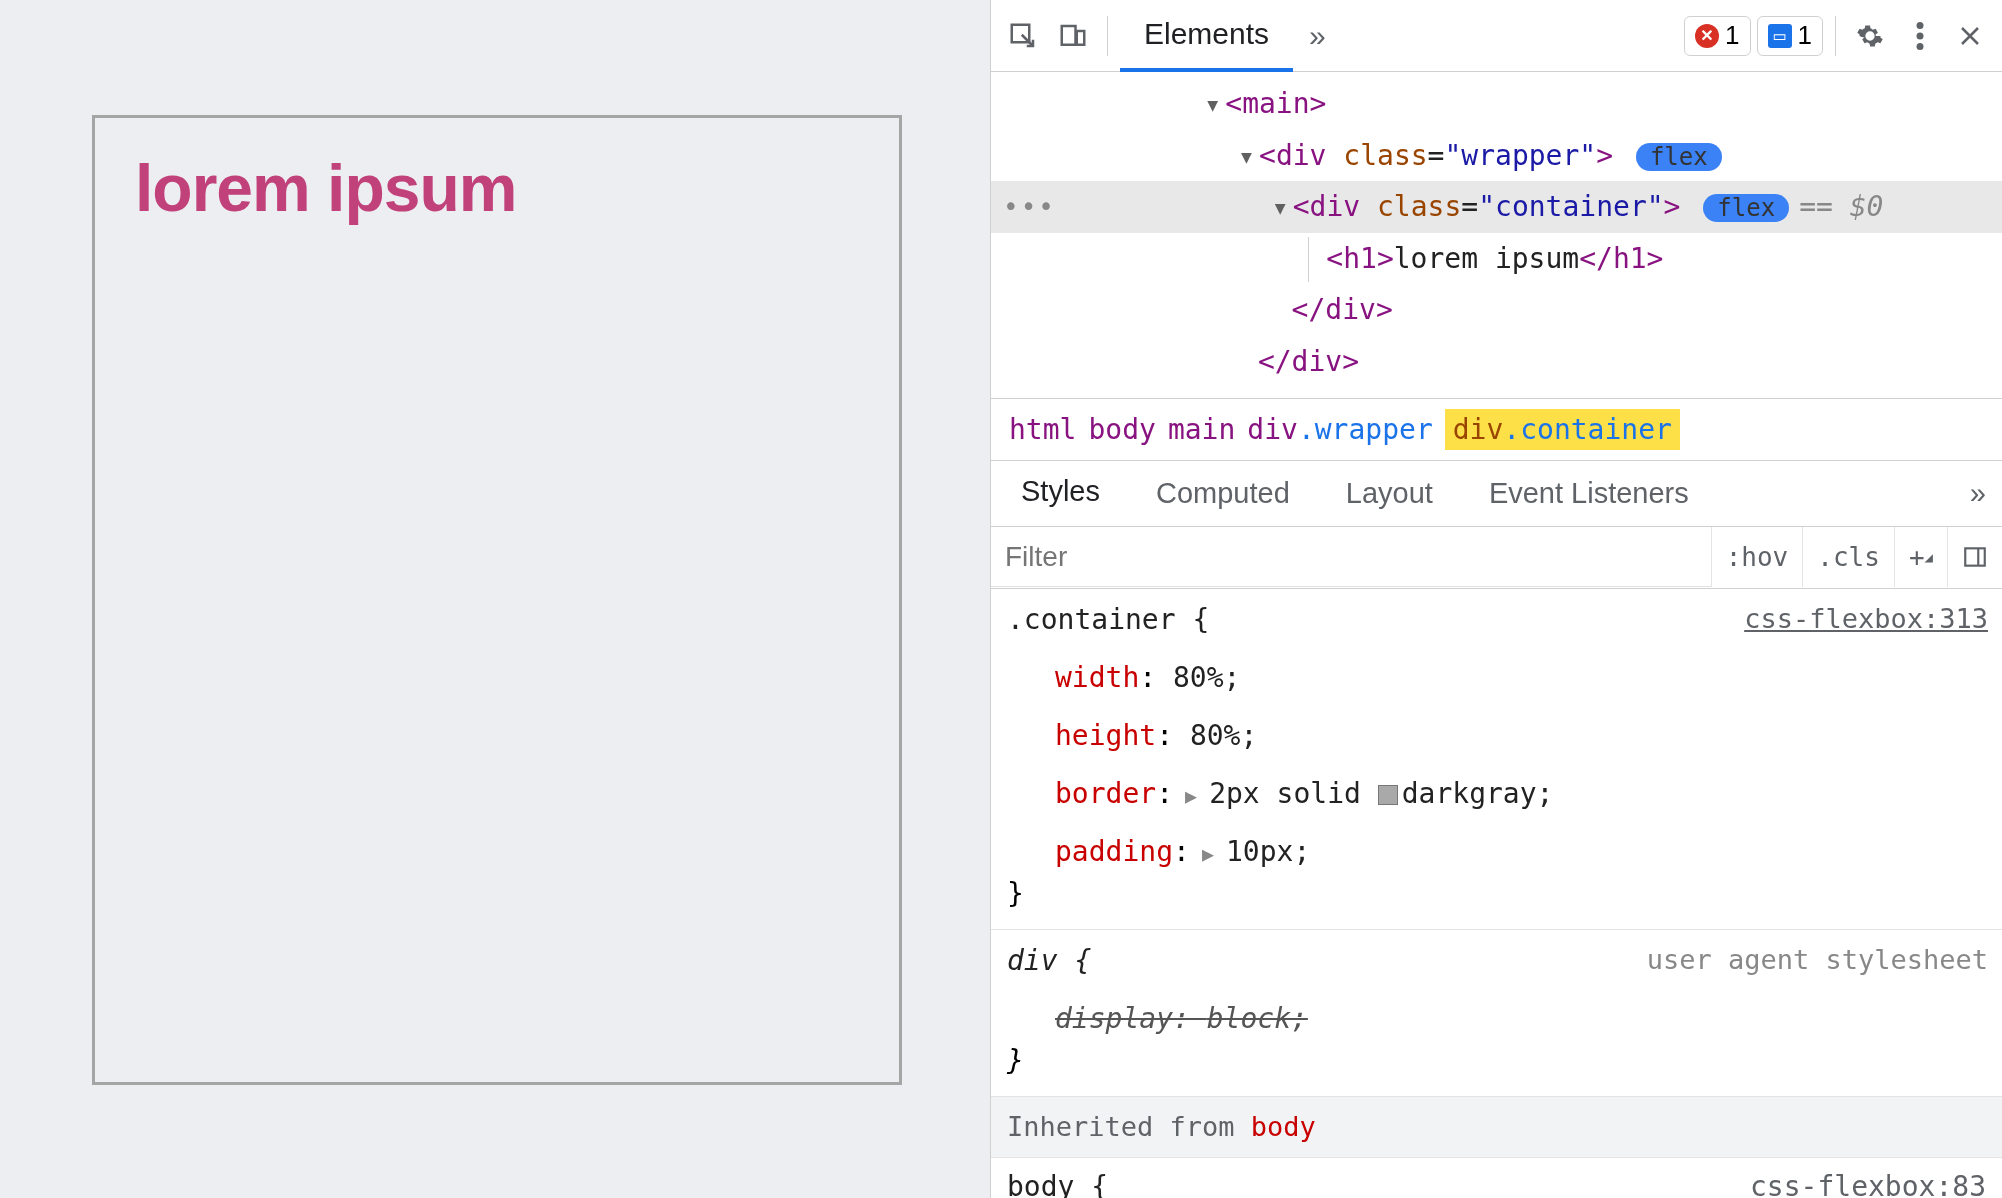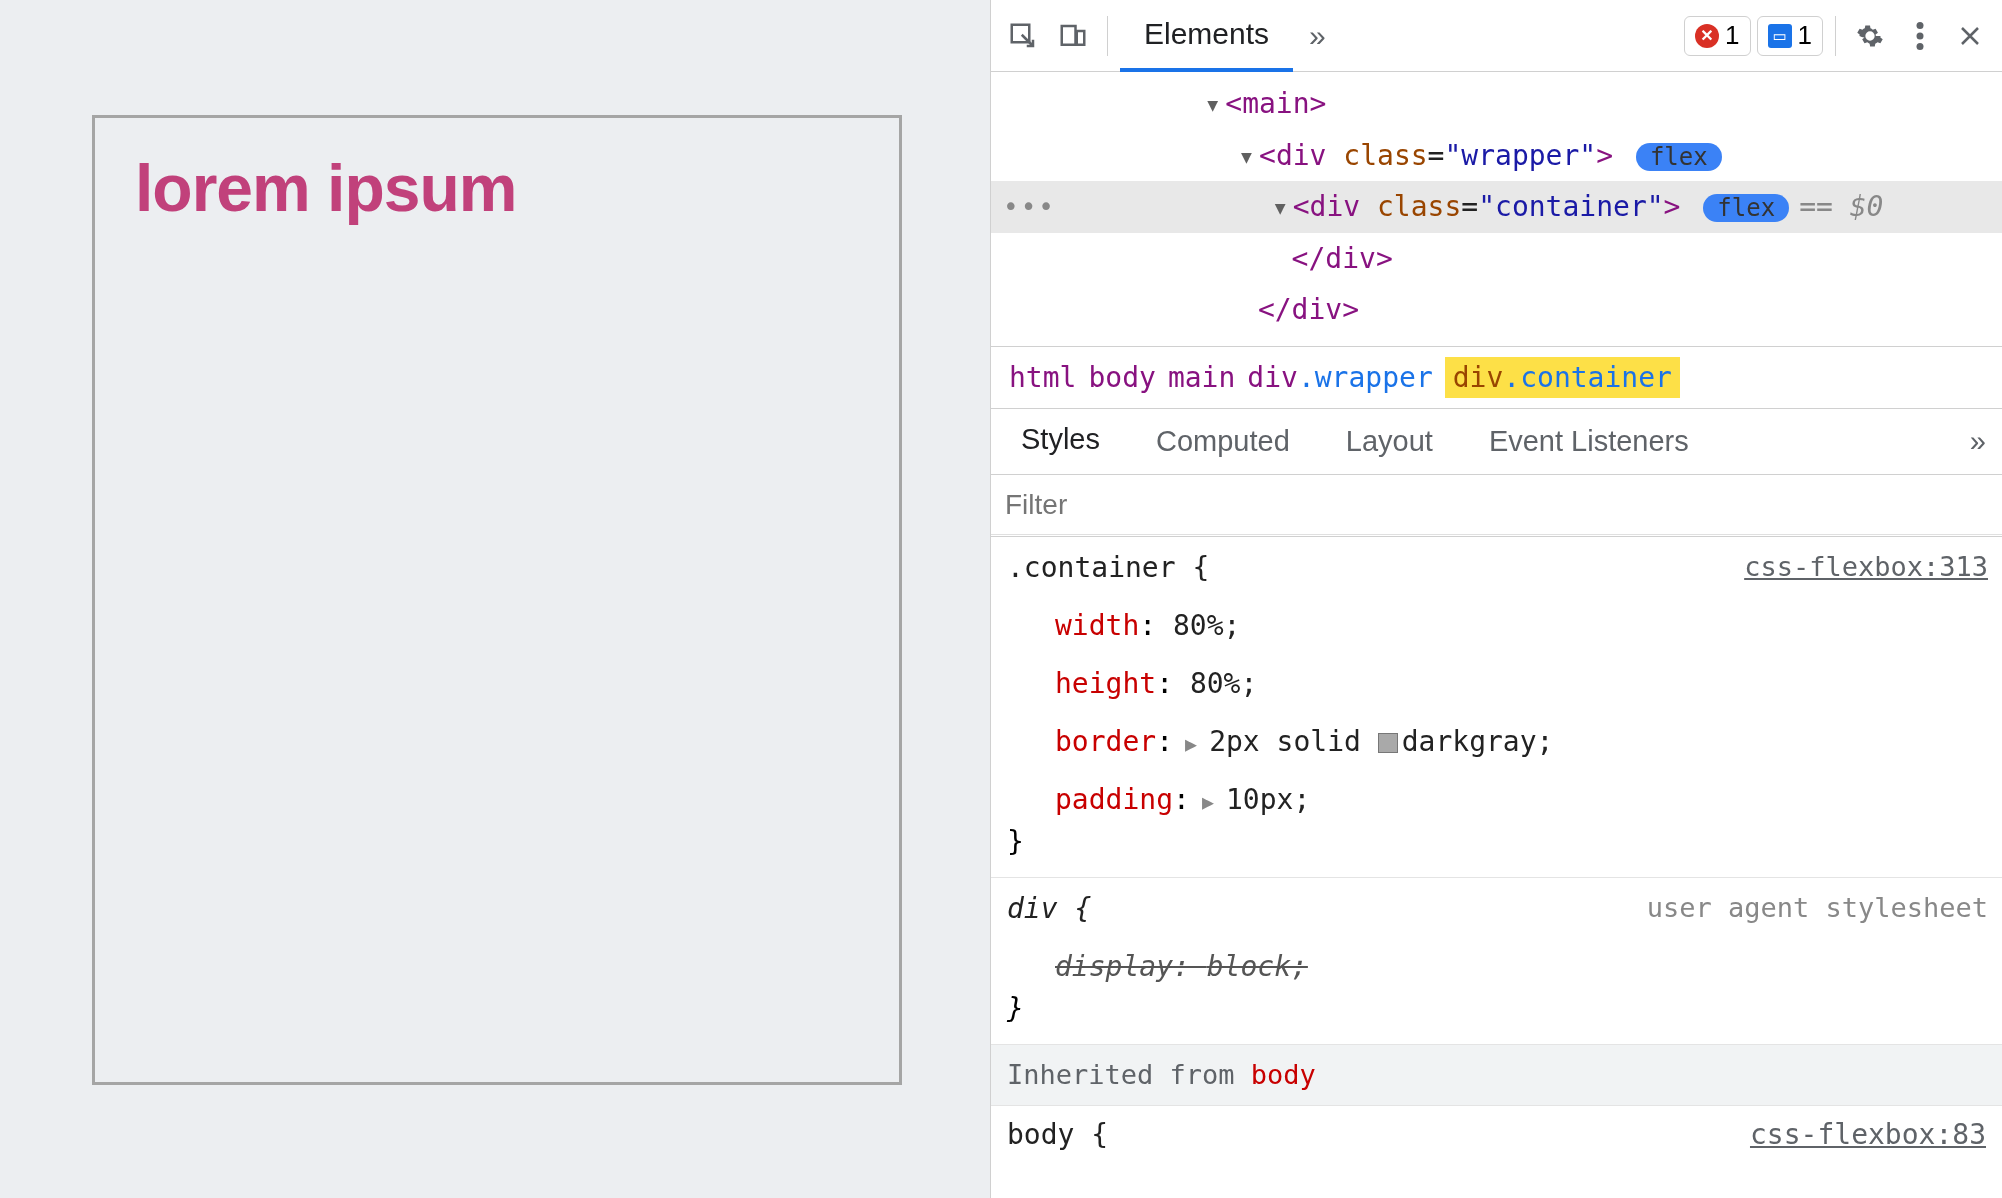--- a/index.html
+++ b/index.html
@@ -125,20 +125,21 @@
         <svg width="24" height="24" viewBox="0 0 24 24" stroke="#5f6368" stroke-width="2.5">
             <path d="M4 4 L20 20 M20 4 L4 20"></path>
           </svg>
       </div>
     </div>
 
     <div class="dom-panel">
       <div class="dom-line">            <span class="toggle">▼</span><span class="dom-tag">&lt;</span><span class="dom-tag">main</span><span class="dom-tag">&gt;</span></div>
       <div class="dom-line">              <span class="toggle">▼</span><span class="dom-tag">&lt;</span><span class="dom-tag">div</span> <span class="dom-attr-name">class</span><span class="dom-txt">=</span><span class="dom-attr-val">"</span><span class="dom-attr-val">wrapper</span><span class="dom-attr-val">"</span><span class="dom-tag">&gt;</span> <span class="dom-flexpill">flex</span></div>
       <div class="dom-line sel"><span class="dom-ellipsis">•••</span>                <span class="toggle">▼</span><span class="dom-tag">&lt;</span><span class="dom-tag">div</span> <span class="dom-attr-name">class</span><span class="dom-txt">=</span><span class="dom-attr-val">"</span><span class="dom-attr-val">container</span><span class="dom-attr-val">"</span><span class="dom-tag">&gt;</span> <span class="dom-flexpill">flex</span><span class="dom-eqq">== $0</span></div>
+      <div class="dom-line">                  <span class="guide"></span> <span class="dom-tag">&lt;</span><span class="dom-tag">h1</span><span class="dom-tag">&gt;</span><span class="dom-txt">lorem ipsum</span><span class="dom-tag">&lt;/</span><span class="dom-tag">h1</span><span class="dom-tag">&gt;</span></div>
       <div class="dom-line">                 <span class="dom-tag">&lt;/</span><span class="dom-tag">div</span><span class="dom-tag">&gt;</span></div>
       <div class="dom-line">               <span class="dom-tag">&lt;/</span><span class="dom-tag">div</span><span class="dom-tag">&gt;</span></div>
     </div>
 
     <div class="breadcrumbs">
       <span class="crumb">html</span>
       <span class="crumb">body</span>
       <span class="crumb">main</span>
       <span class="crumb"><span>div</span><span class="cls">.wrapper</span></span>
       <span class="crumb sel"><span>div</span><span class="cls">.container</span></span>
@@ -148,20 +149,34 @@
       <div class="sec-tab active">Styles</div>
       <div class="sec-tab">Computed</div>
       <div class="sec-tab">Layout</div>
       <div class="sec-tab">Event Listeners</div>
       <div class="spacer"></div>
       <div class="sec-tab" style="padding:0 10px">»</div>
     </div>
 
     <div class="filter-row">
       <input class="filter-input" placeholder="Filter" style="">
+      <div class="filter-btns">
+        <div class="fbtn">:hov</div>
+        <div class="fbtn">.cls</div>
+        <div class="fbtn">
+            <span>+</span>
+            <span style="font-size:14px;vertical-align:-10px">◢</span>
+          </div>
+        <div class="fbtn">
+          <svg width="26" height="26" viewBox="0 0 24 24" fill="none" stroke="#5f6368" stroke-width="2">
+              <rect x="3" y="4" width="18" height="16"></rect>
+              <line x1="15" y1="4" x2="15" y2="20"></line>
+            </svg>
+        </div>
+      </div>
     </div>
 
     <div class="styles-body">
 
       <div class="rule-block">
         <div class="rule-selector">.container {</div>
         <div class="rule-src">css-flexbox:313</div>
         <div class="decl"><span class="prop">width</span>: <span class="val">80%;</span></div>
         <div class="decl"><span class="prop">height</span>: <span class="val">80%;</span></div>
         <div class="decl"><span class="prop">border</span>:<span class="expand-tri"> ▶ </span><span class="val">2px solid </span><span class="swatch"></span><span class="val">darkgray;</span></div>

